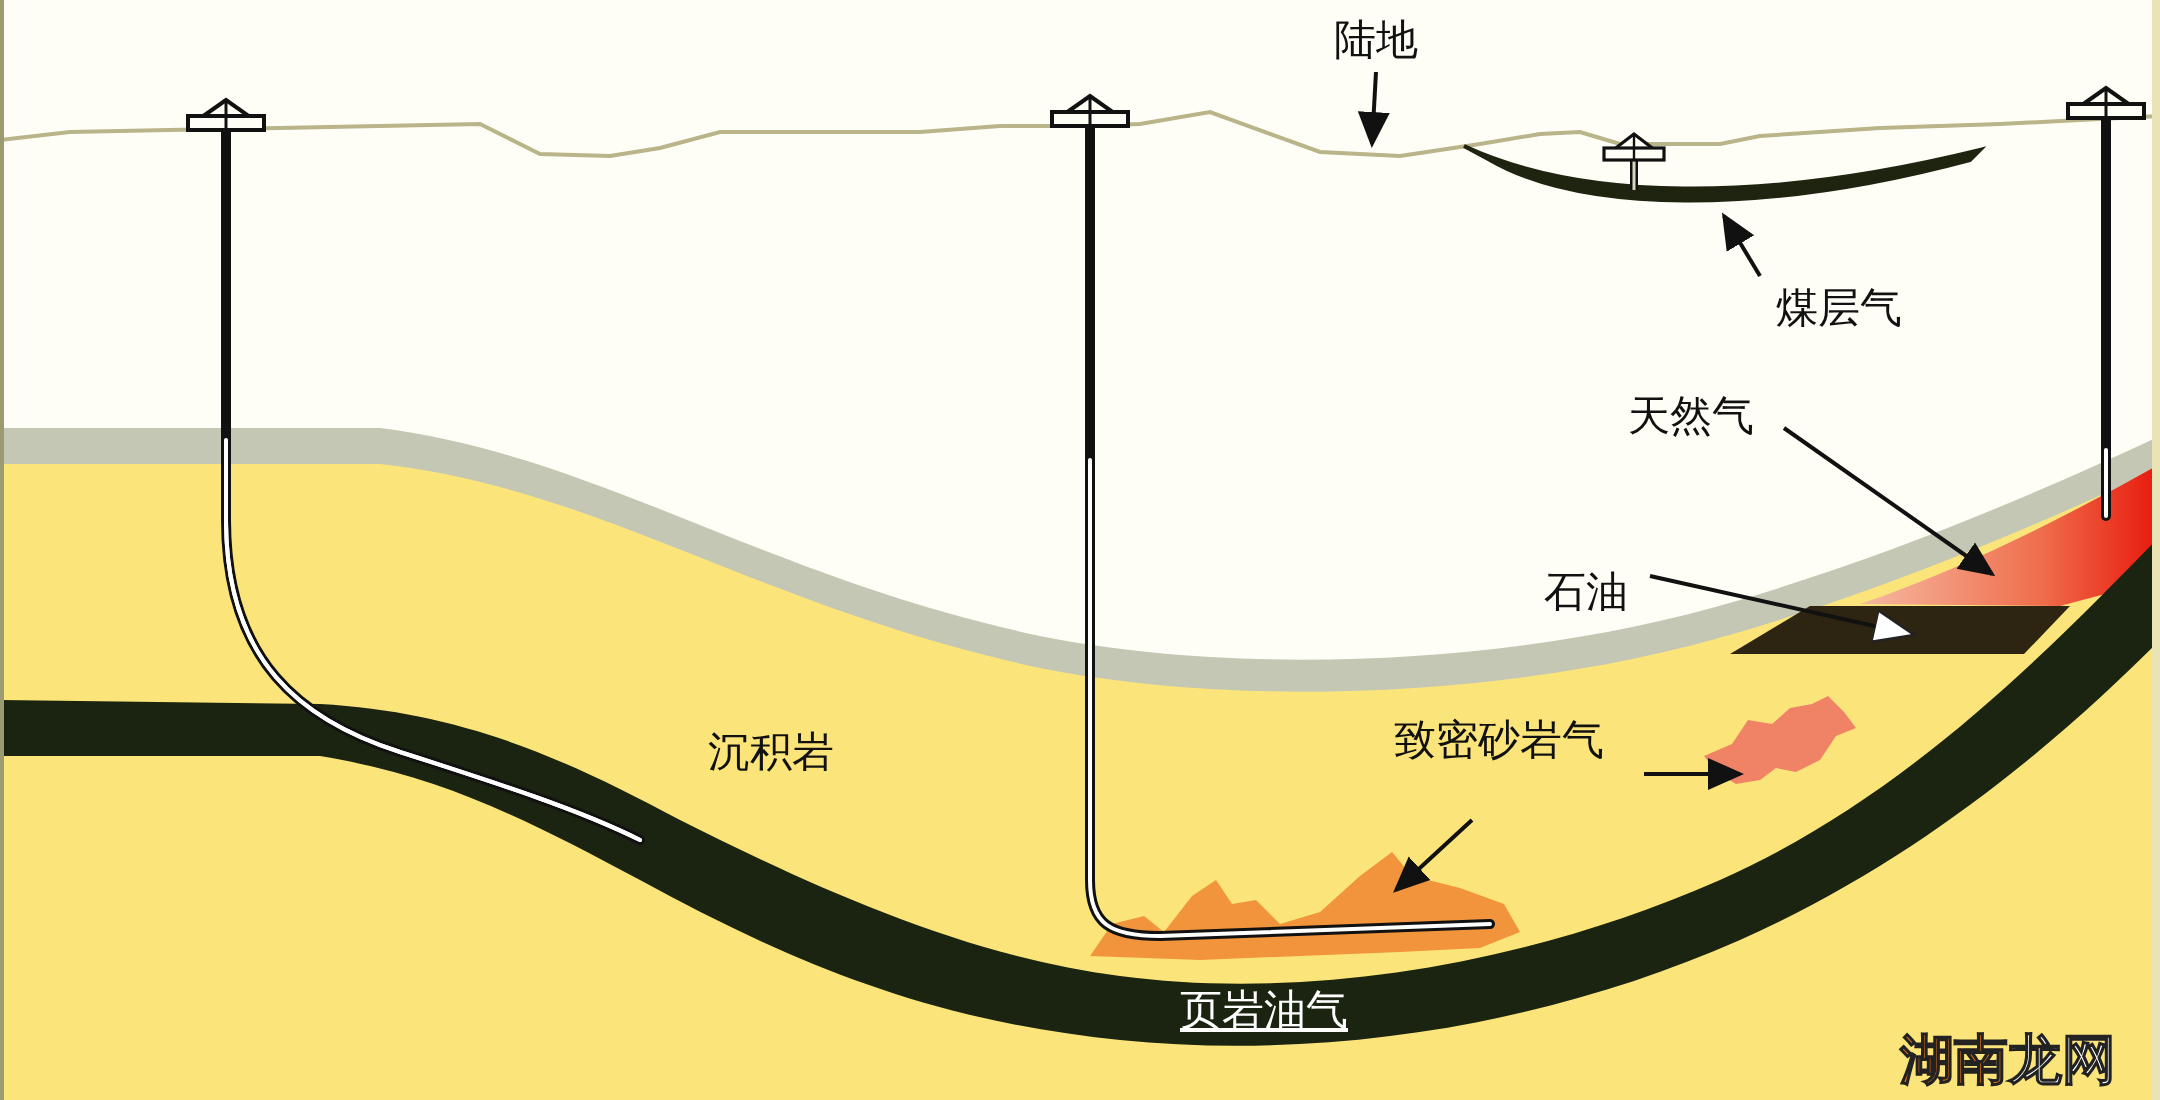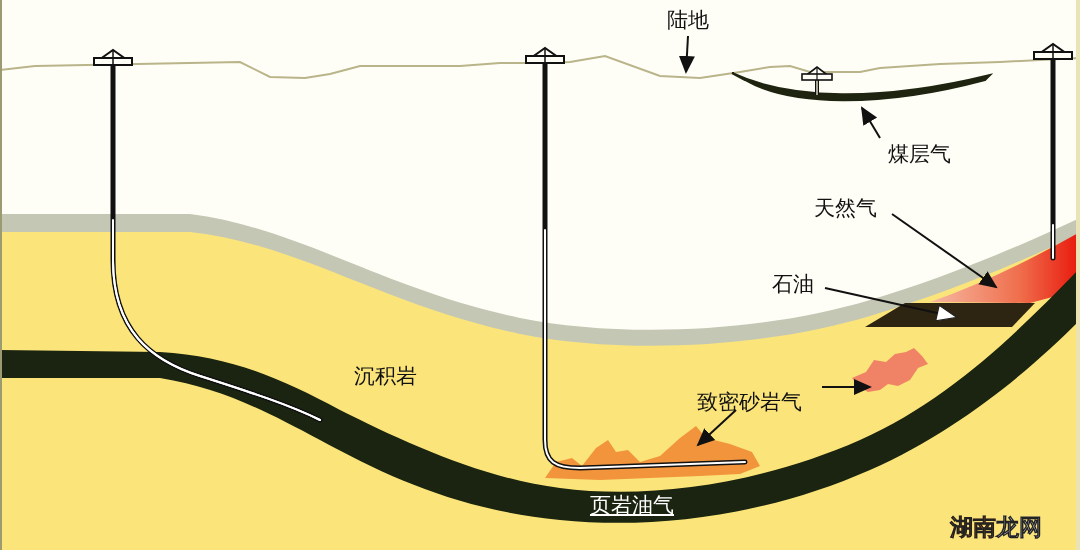--- a/index.html
+++ b/index.html
@@ -1,21 +1,21 @@
 <!DOCTYPE html>
 <html><head>
   <meta charset="utf-8">
   <style>
     html, body { margin: 0; padding: 0; }
     body { width: 1080px; height: 550px; overflow: hidden; background: #fffef6; font-family: "DejaVu Sans", "Liberation Sans", sans-serif; }
     .stage { position: relative; width: 1080px; height: 550px; }
     svg.diagram { position: absolute; left: 0; top: 0; }
     .label { position: absolute; font-size: 21px; color: #111; white-space: nowrap; line-height: 1; }
     .label.light { color: #ffffff; text-decoration: underline; }
-    .watermark { position: absolute; left: 950px; top: 512px; font-size: 23px; font-weight: bold; letter-spacing: 0px; }
+    .watermark { position: absolute; left: 950px; top: 512px; font-size: 27px; font-weight: bold; letter-spacing: 0px; }
     .wm-a { color: #f07818; -webkit-text-stroke: 0.6px #222; }
     .wm-b { color: #ffffff; -webkit-text-stroke: 0.6px #222; }
   </style>
 </head>
 <body>
 
 <div class="stage">
   <svg class="diagram" width="1080" height="550" viewBox="0 0 1080 550" xmlns="http://www.w3.org/2000/svg">
     <defs>
       <linearGradient id="gasGrad" x1="0" y1="0" x2="1" y2="0">
@@ -98,21 +98,21 @@
     <line x1="822" y1="387" x2="870" y2="387" stroke="#111" stroke-width="2" marker-end="url(#arrowHead)"></line>
     <line x1="736" y1="410" x2="698" y2="445" stroke="#111" stroke-width="2" marker-end="url(#arrowHead)"></line>
 
     <rect x="1076" y="0" width="4" height="550" fill="#e9e3b6"></rect>
     <rect x="0" y="0" width="2" height="550" fill="#9b9a70"></rect>
   </svg>
 
   <div class="label" style="left:667px; top:10px;">陆地</div>
   <div class="label" style="left:888px; top:144px;">煤层气</div>
   <div class="label" style="left:814px; top:198px;text-align:center;">天然气</div>
-  <div class="label" style="left:772px; top:274px;">石油</div>
+  <div class="label" style="left:772px; top:286px;">石油</div>
   <div class="label" style="left:354px; top:366px;font-family:Liberation Serif, serif;">沉积岩</div>
-  <div class="label" style="left:697px; top:392px;">致密砂岩气</div>
+  <div class="label" style="left:697px; top:360px;">致密砂岩气</div>
   <div class="label light" style="left:590px; top:495px;">页岩油气</div>
 
   <div class="watermark">
     <span class="wm-a">湖南</span><span class="wm-b">龙网</span>
   </div>
 </div>
 
 </body></html>

